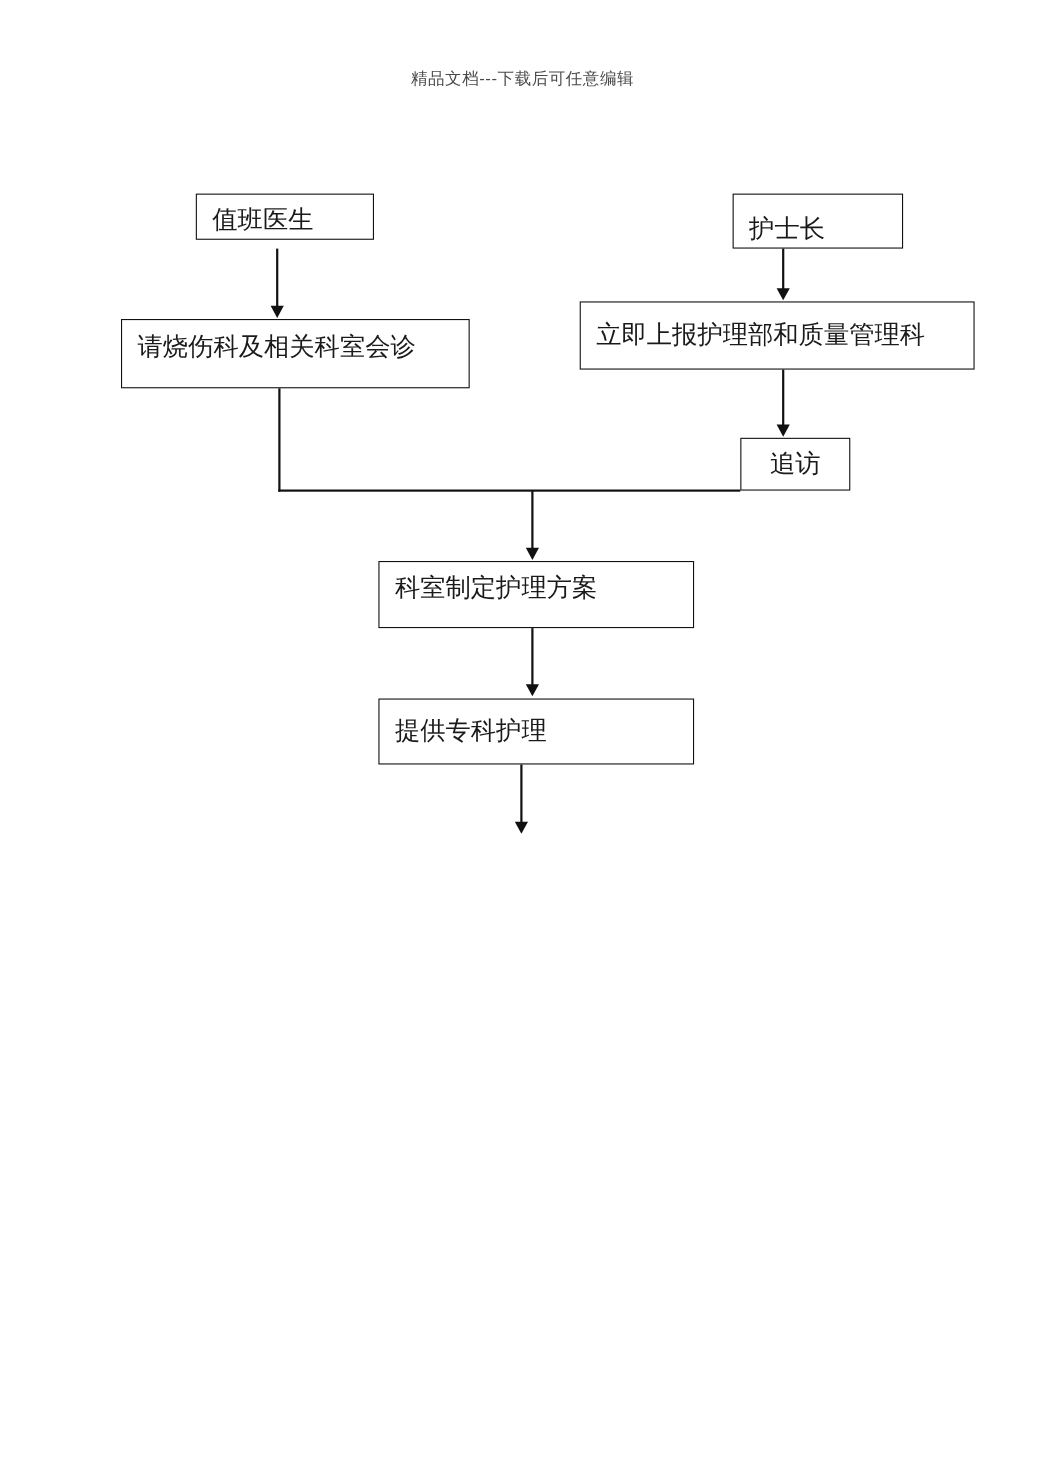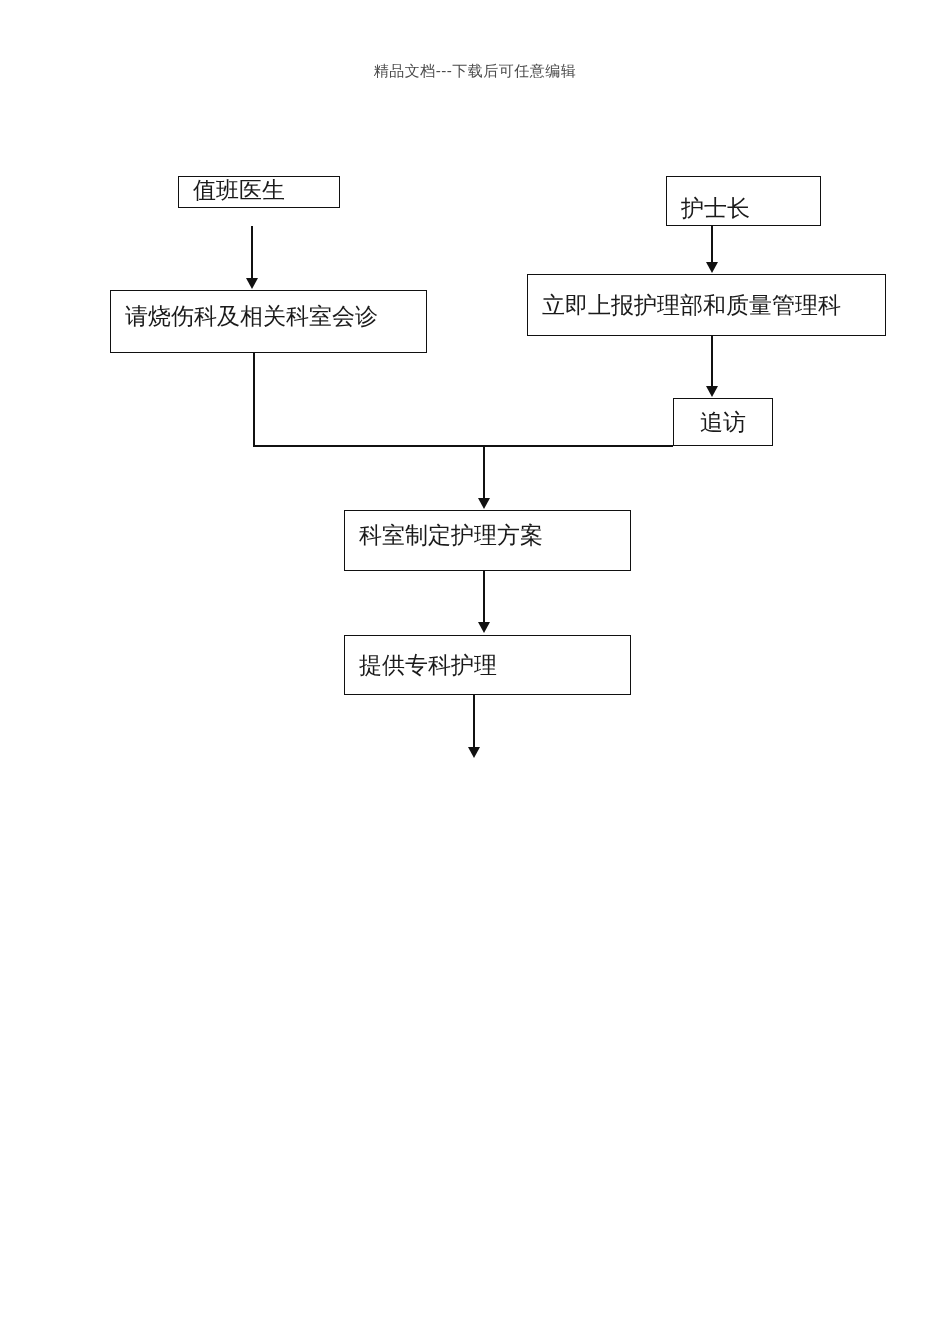--- a/index.html
+++ b/index.html
@@ -67,21 +67,21 @@
     border-top: 11px solid #111111;
   }
 </style>
 </head>
 <body>
 
 <div id="page">
 
   <div class="doc-header">精品文档---下载后可任意编辑</div>
 
-  <div class="node pad-left text-bottom" style="left:178px; top:176px; width:162px; height:32px;">
+  <div class="node pad-left text-bottom" style="left:178px; top:176px; width:162px; height:42px;">
     <span class="node-label">值班医生</span>
   </div>
 
   <div class="node pad-left text-bottom" style="left:630px; top:176px; width:155px; height:50px;margin-left:36px;">
     <span class="node-label">护士长</span>
   </div>
 
   <div class="node pad-left text-mid" style="left:110px; top:290px; width:317px; height:63px;">
     <span class="node-label" style="position:relative; top:-5px;">请烧伤科及相关科室会诊</span>
   </div>

